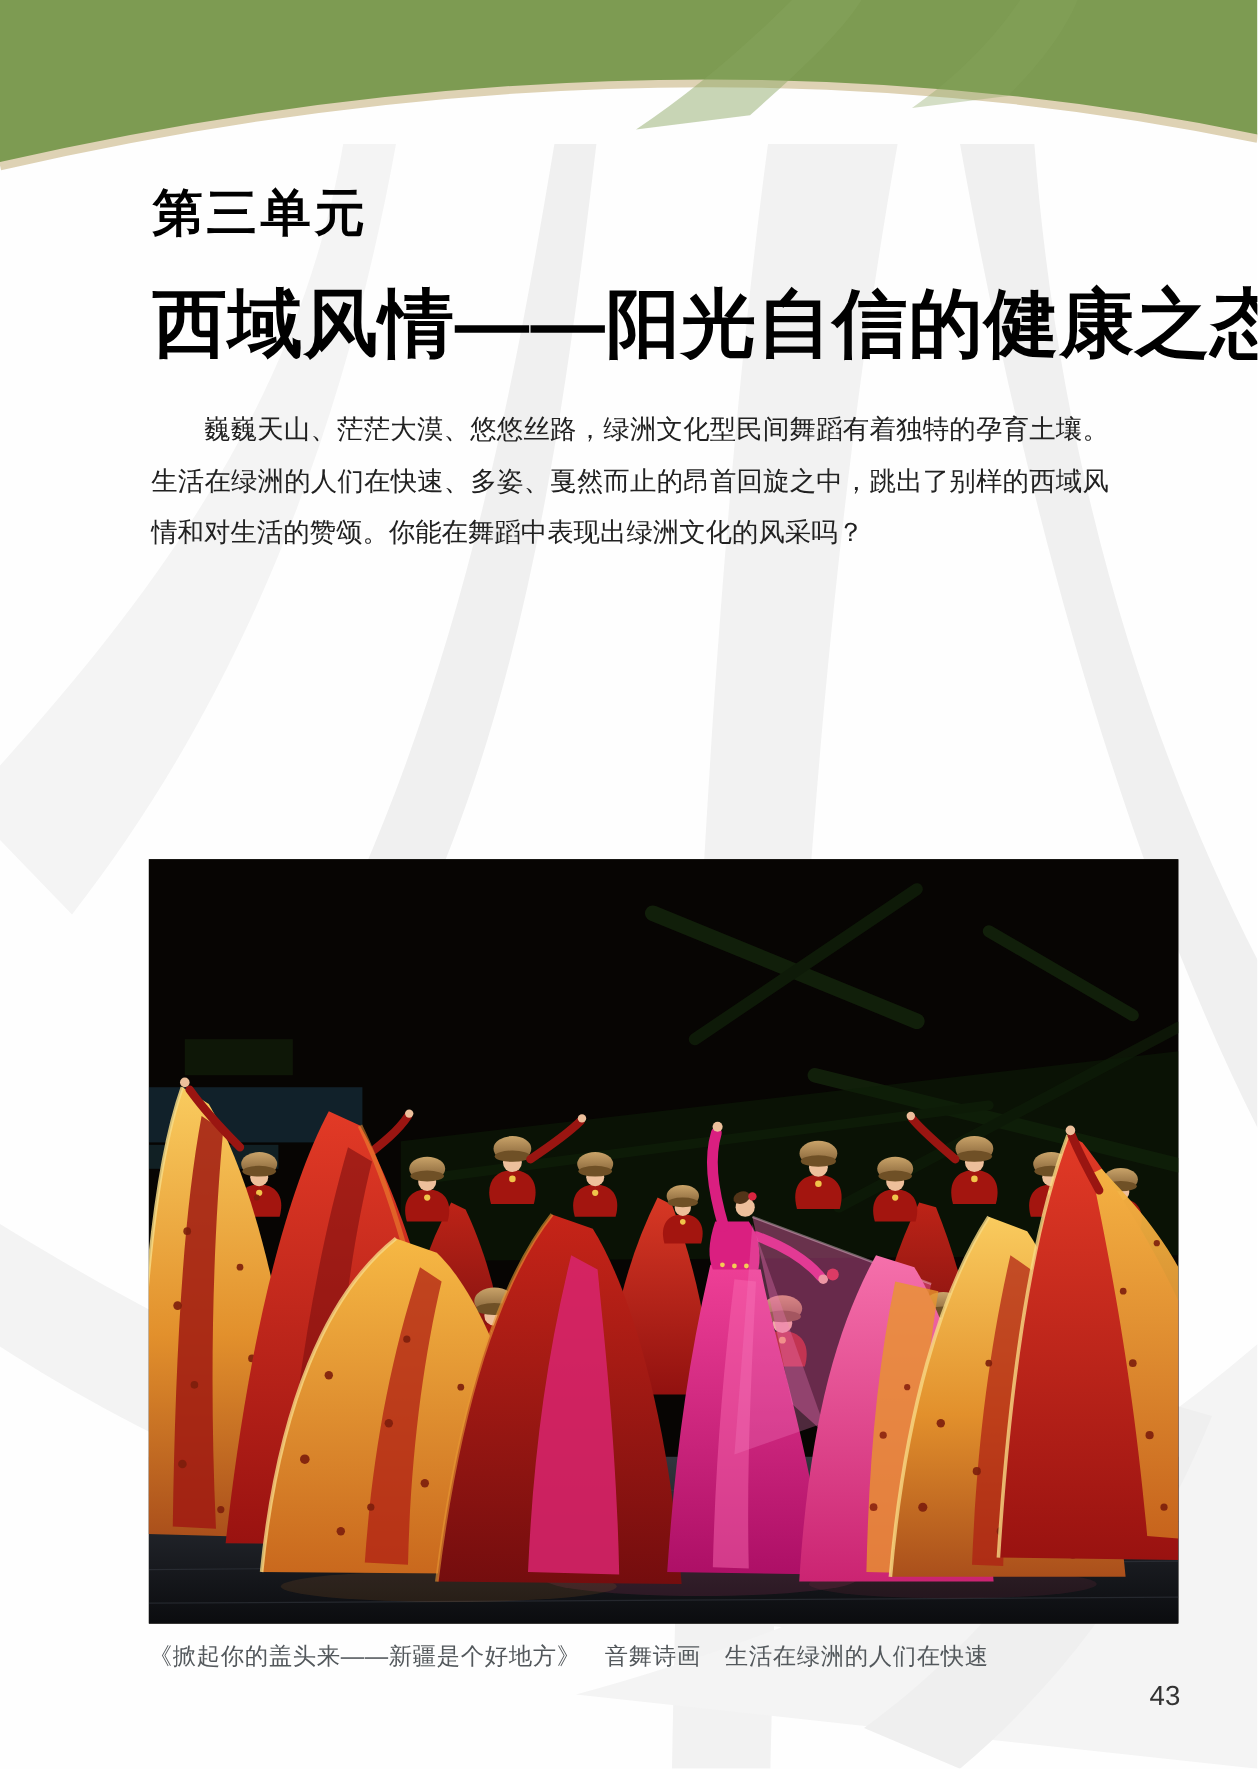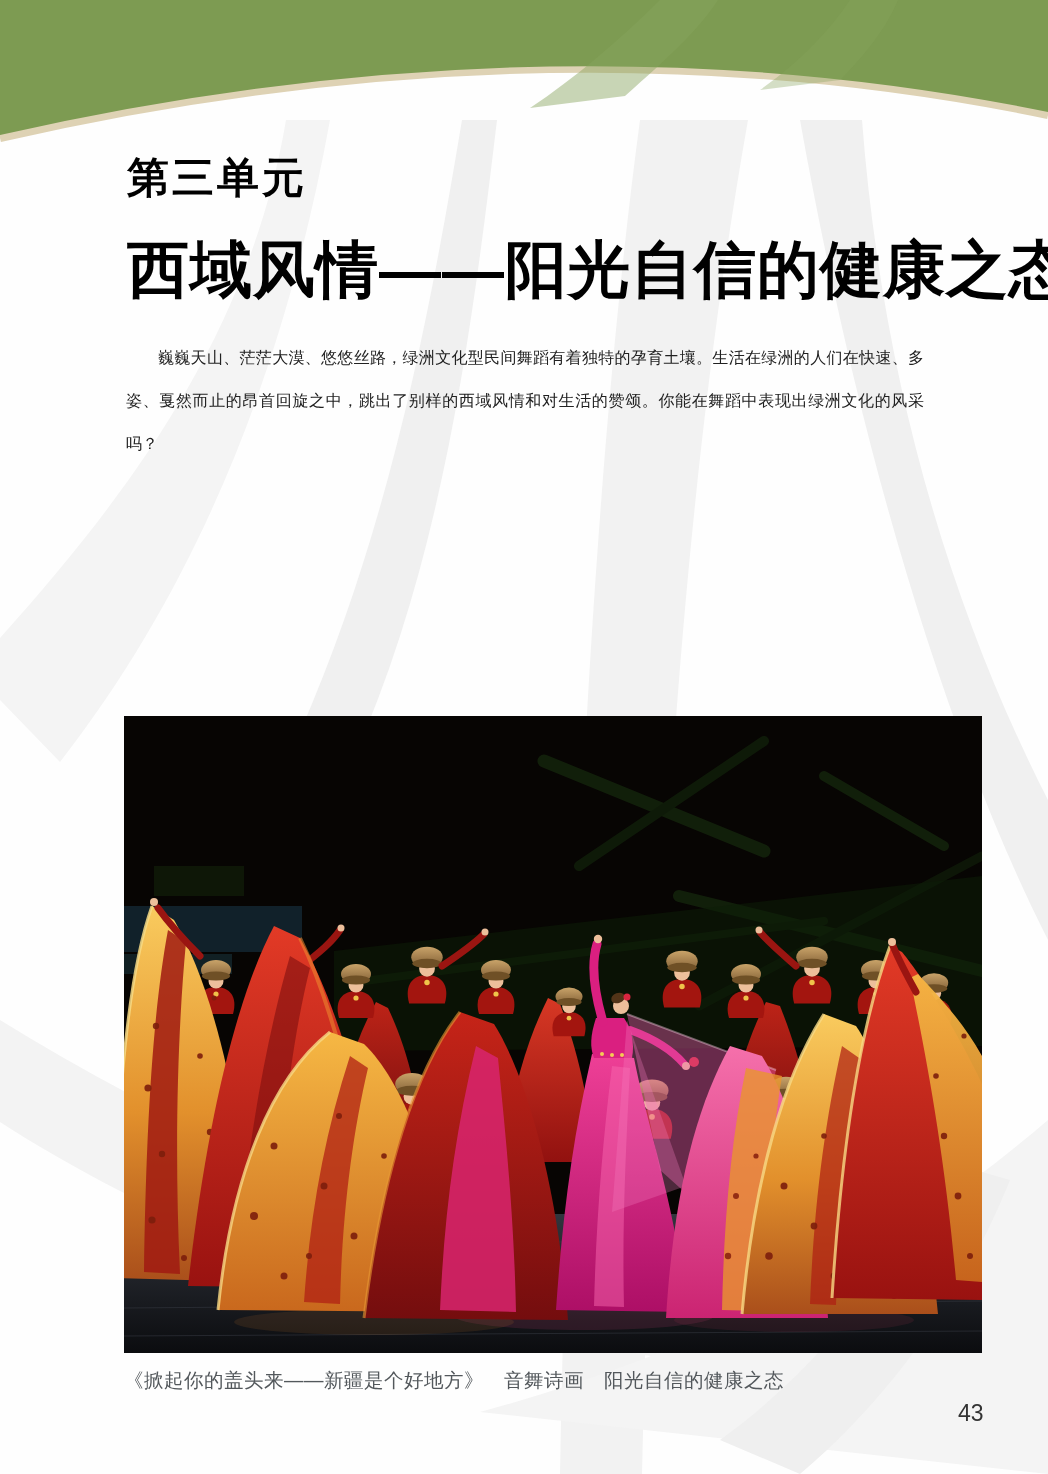--- a/index.html
+++ b/index.html
@@ -16,21 +16,21 @@
     font-size:42px; font-weight:bold; letter-spacing:3px;
     font-family:"Liberation Sans", sans-serif;
   }
   .unit-title {
     margin-top:22px; font-size:62px; font-weight:bold; letter-spacing:1px;
     font-family:"Liberation Sans", sans-serif; white-space:nowrap;
   }
   .body-text {
     position:absolute; left:126px; top:336px; width:798px; z-index:2;
     font-family:"Liberation Serif","DejaVu Serif", serif;
-    font-size:16px; line-height:43px; color:#212121;
+    font-size:22px; line-height:43px; color:#212121;
     text-align:justify;
   }
   .body-text p { text-indent:2em; margin:0; }
   .photo-figure { position:absolute; left:124px; top:716px; z-index:2; }
   .photo-svg { display:block; background:#070503; }
   .photo-caption {
     margin-top:14px; font-size:19.5px; letter-spacing:0.5px; color:#53585c;
     font-family:"Liberation Sans", sans-serif; white-space:nowrap;
   }
   .page-number {
@@ -270,18 +270,18 @@
       <g fill="#7d1e0c" opacity="0.9">
         <circle cx="820" cy="420" r="3.2"></circle>
           <circle cx="834" cy="480" r="3.4"></circle>
           <circle cx="846" cy="540" r="3"></circle>
         <circle cx="812" cy="360" r="2.8"></circle>
           <circle cx="840" cy="320" r="2.6"></circle>
       </g>
       <path d="M792,276 C782,258 774,242 769,230" stroke="#9a1511" stroke-width="7" fill="none" stroke-linecap="round"></path>
       <circle cx="768" cy="226" r="4" fill="#edbf9b"></circle>
     </svg>
-    <figcaption class="photo-caption">《掀起你的盖头来——新疆是个好地方》　音舞诗画　阳光自信的健康之态</figcaption>
+    <figcaption class="photo-caption">《掀起你的盖头来——新疆是个好地方》　音舞诗画　生活在绿洲的人们在快速</figcaption>
   </figure>
 
   <div class="page-number">43</div>
 
 </div>
 
 </body></html>

